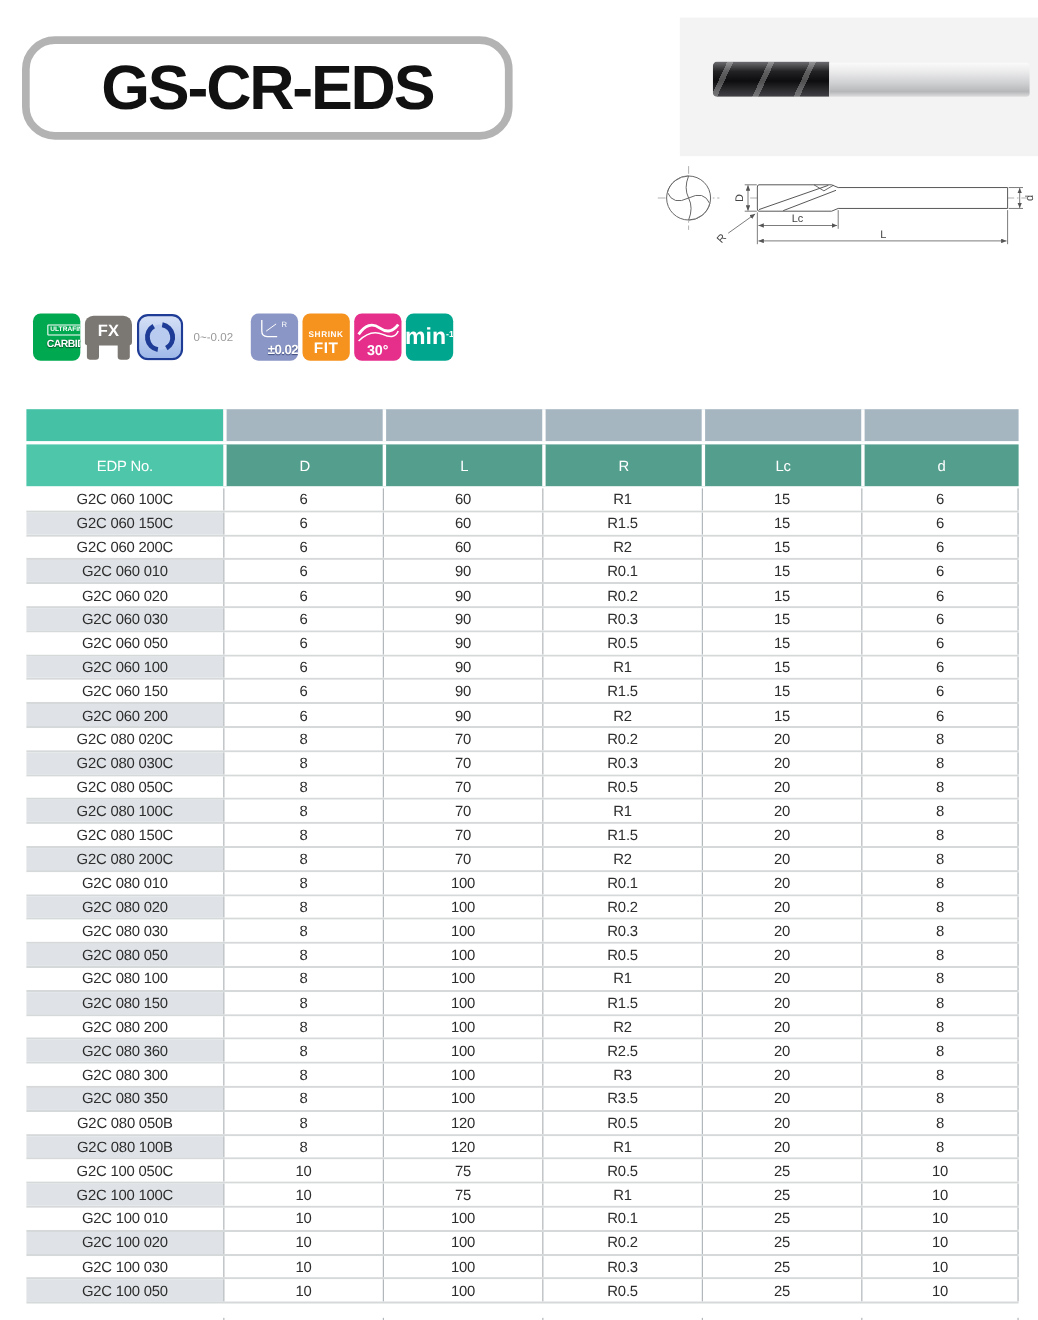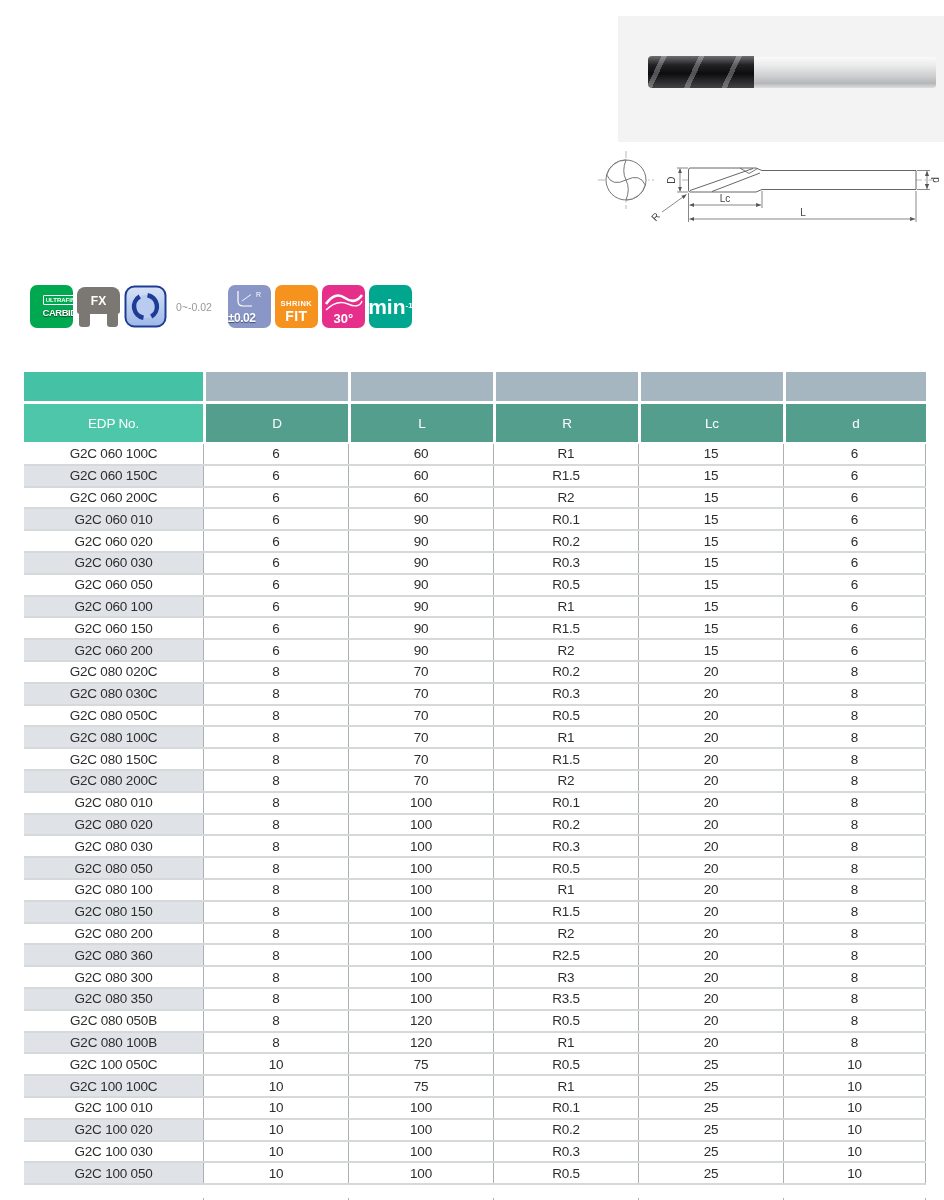--- a/index.html
+++ b/index.html
@@ -34,27 +34,27 @@
   .badge { width:43px; height:43px; border-radius:7px; position:relative; flex:0 0 auto;
     display:flex; flex-direction:column; align-items:center; justify-content:center; overflow:hidden; }
   .b-carbide { background:#00a84f;padding-left:22px; }
   .b-carbide .l1 { font-size:6px; font-weight:bold; color:#fff; border:1px solid #fff;
     padding:0 2px; line-height:8px; border-radius:1px; margin-bottom:2px; letter-spacing:0; }
   .b-carbide .l2 { font-size:9.5px; font-weight:bold; color:#fff; letter-spacing:-0.5px;
     text-shadow:0 0 1px #00582a, 0 1px 1px #00582a; }
   .b-fx { background:transparent; }
   .fx-top { position:absolute; top:2px; left:0; right:0; height:27px; background:#7b7772;
     border-radius:8px 8px 3px 3px; display:flex; align-items:center; justify-content:center; }
-  .fx-top span { color:#fff; font-weight:bold; font-size:12px; letter-spacing:0; }
+  .fx-top span { color:#fff; font-weight:bold; font-size:15px; letter-spacing:0; }
   .fx-leg { position:absolute; bottom:1px; width:11px; height:15px; background:#7b7772; }
   .fx-leg.left { left:2px; border-radius:0 0 3px 3px; }
   .fx-leg.right { right:2px; border-radius:0 0 3px 3px; }
   .runout-note { font-size:10.5px; color:#999; margin:0 12px 0 5px; letter-spacing:0; white-space:nowrap; }
   .b-tol { background:#8a96c5; }
-  .b-tol .tol-label { position:absolute; bottom:3px; left:0; right:0; text-align:left;
+  .b-tol .tol-label { position:absolute; bottom:3px; left:0; right:0; text-align:right;
     font-size:12px; font-weight:bold; color:#fff; text-shadow:0 1px 1px #3c4a7a; letter-spacing:-0.5px; }
   .b-shrink { background:#f6921e; }
   .b-shrink .s1 { font-size:7.5px; font-weight:bold; color:#fff; letter-spacing:0.5px; margin-top:10px; }
   .b-shrink .s2 { font-size:14px; font-weight:bold; color:#fff; letter-spacing:0.5px; }
   .b-angle { background:#e62e8b; }
   .b-angle .a-label { position:absolute; bottom:2px; left:0; right:0; text-align:center;
     font-size:13px; font-weight:bold; color:#fff; }
   .b-rpm { background:#00a78e; }
   .b-rpm .r-base { font-size:21px; font-weight:bold; color:#fff; }
   .b-rpm .r-sup { font-size:8px; font-weight:bold; color:#fff; vertical-align:super; }
@@ -80,20 +80,23 @@
     font-size:13.5px; color:#2d2d2d; letter-spacing:-0.2px; background:#fff; }
   .td.c1,.td.c2,.td.c3,.td.c4,.td.c5 { border-left:1px solid #aab0b4; }
   .td.c5 { border-right:1px solid #aab0b4; }
   .tr.alt .td.c0 { background:#dfe3e7; }
 </style>
 </head>
 <body>
 
 <div id="page">
 
+  <div class="abs title-box">
+    <div class="title-text">GS-CR-EDS</div>
+  </div>
 
   <div class="abs photo-panel">
     <div class="tool-flute"></div>
     <div class="tool-shank"></div>
   </div>
 
   <div class="abs diagram">
     <svg width="350" height="92" viewBox="0 0 350 92">
       <defs>
         <marker id="arr" markerWidth="8" markerHeight="6" refX="7" refY="3" orient="auto-start-reverse">

